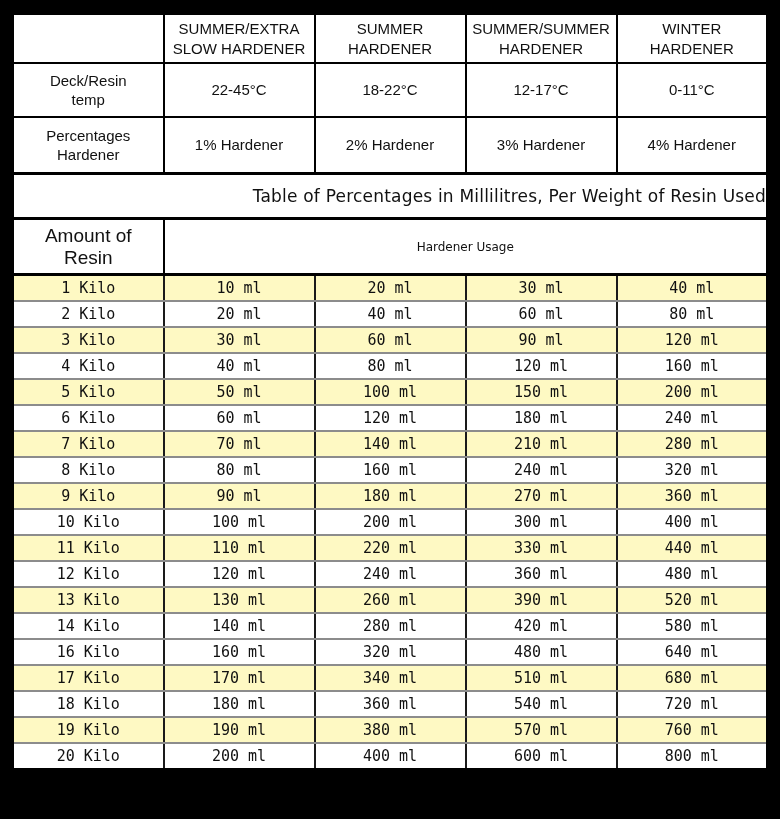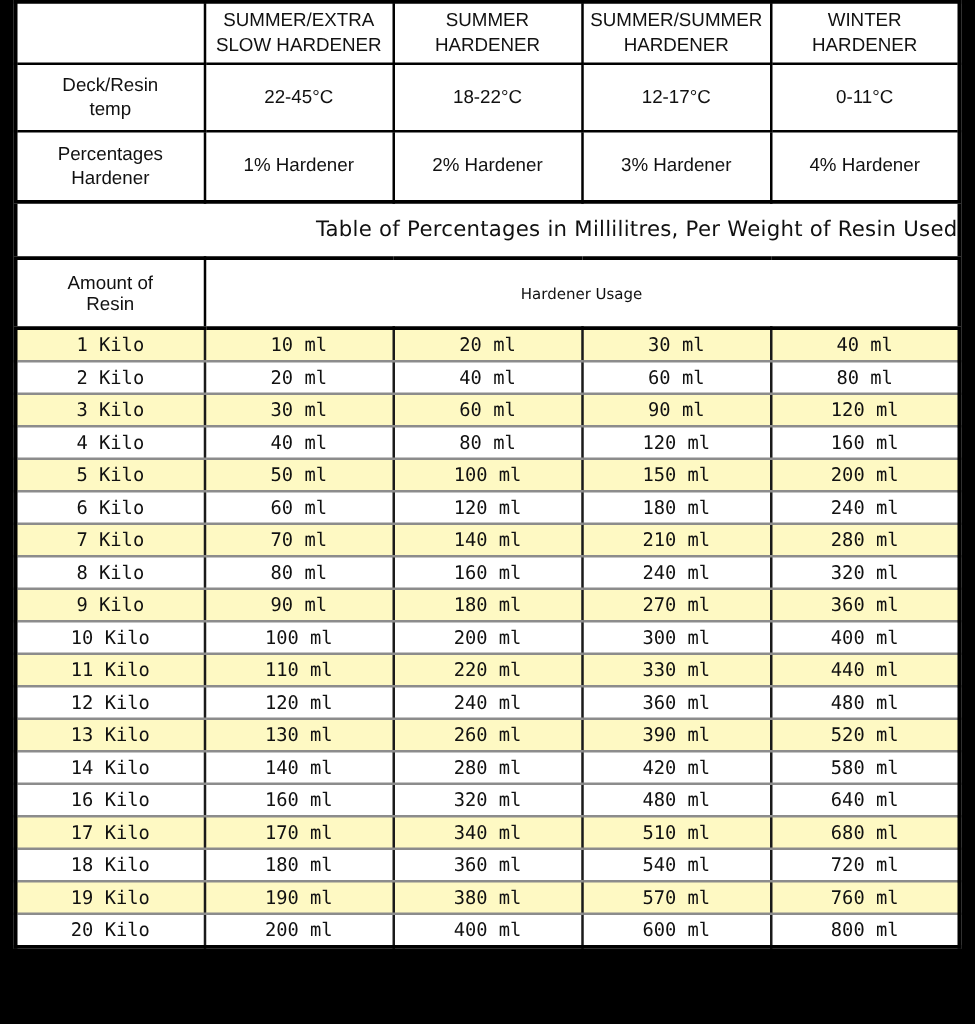--- a/index.html
+++ b/index.html
@@ -9,21 +9,21 @@
   }
   body {
     width: 780px;
     height: 819px;
     overflow: hidden;
   }
   .frame {
     box-sizing: border-box;
     width: 780px;
     height: 819px;
-    padding: 0 11px 14px 11px;
+    padding: 12px 11px 14px 11px;
     background: #000000;
   }
   table {
     width: 758px;
     table-layout: fixed;
     border-collapse: collapse;
     background: #ffffff;
     border: 3px solid #000000;
   }
   col { width: 20%; }
@@ -57,21 +57,21 @@
   }
   
   tr.usage-row th, tr.usage-row td {
     height: 53px;
     border: 2px solid #000000;
     border-bottom: 3px solid #000000;
     font-weight: normal;
   }
   tr.usage-row th {
     font-family: "Liberation Sans", sans-serif;
-    font-size: 15px;
+    font-size: 19px;
     white-space: pre-line;
   }
   tr.usage-row td {
     font-family: "DejaVu Sans", sans-serif;
     font-size: 12px;
   }
   
   tbody td {
     height: 24px;
     font-family: "DejaVu Sans Mono", monospace;

